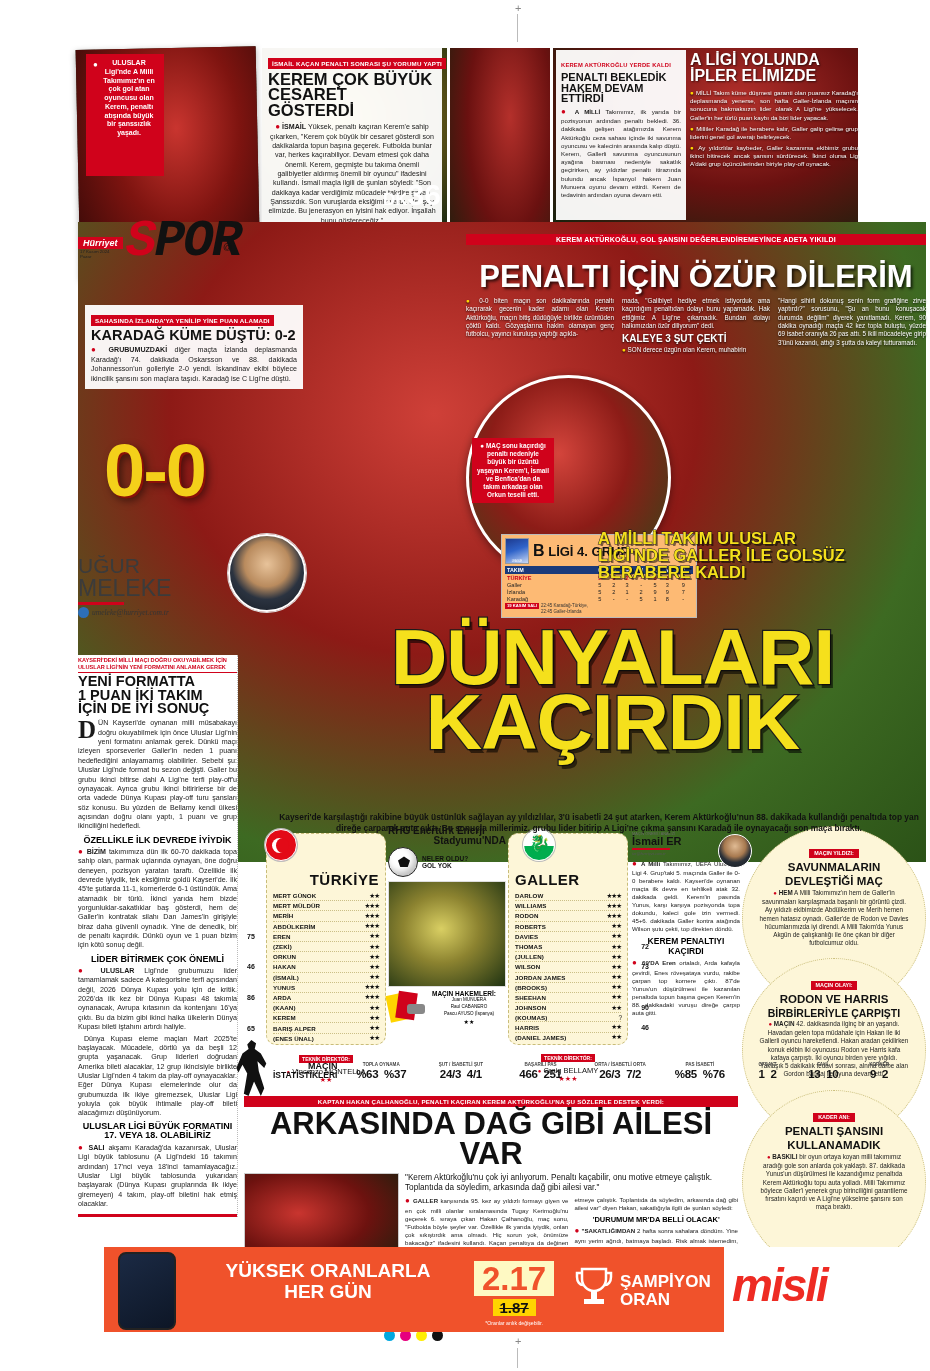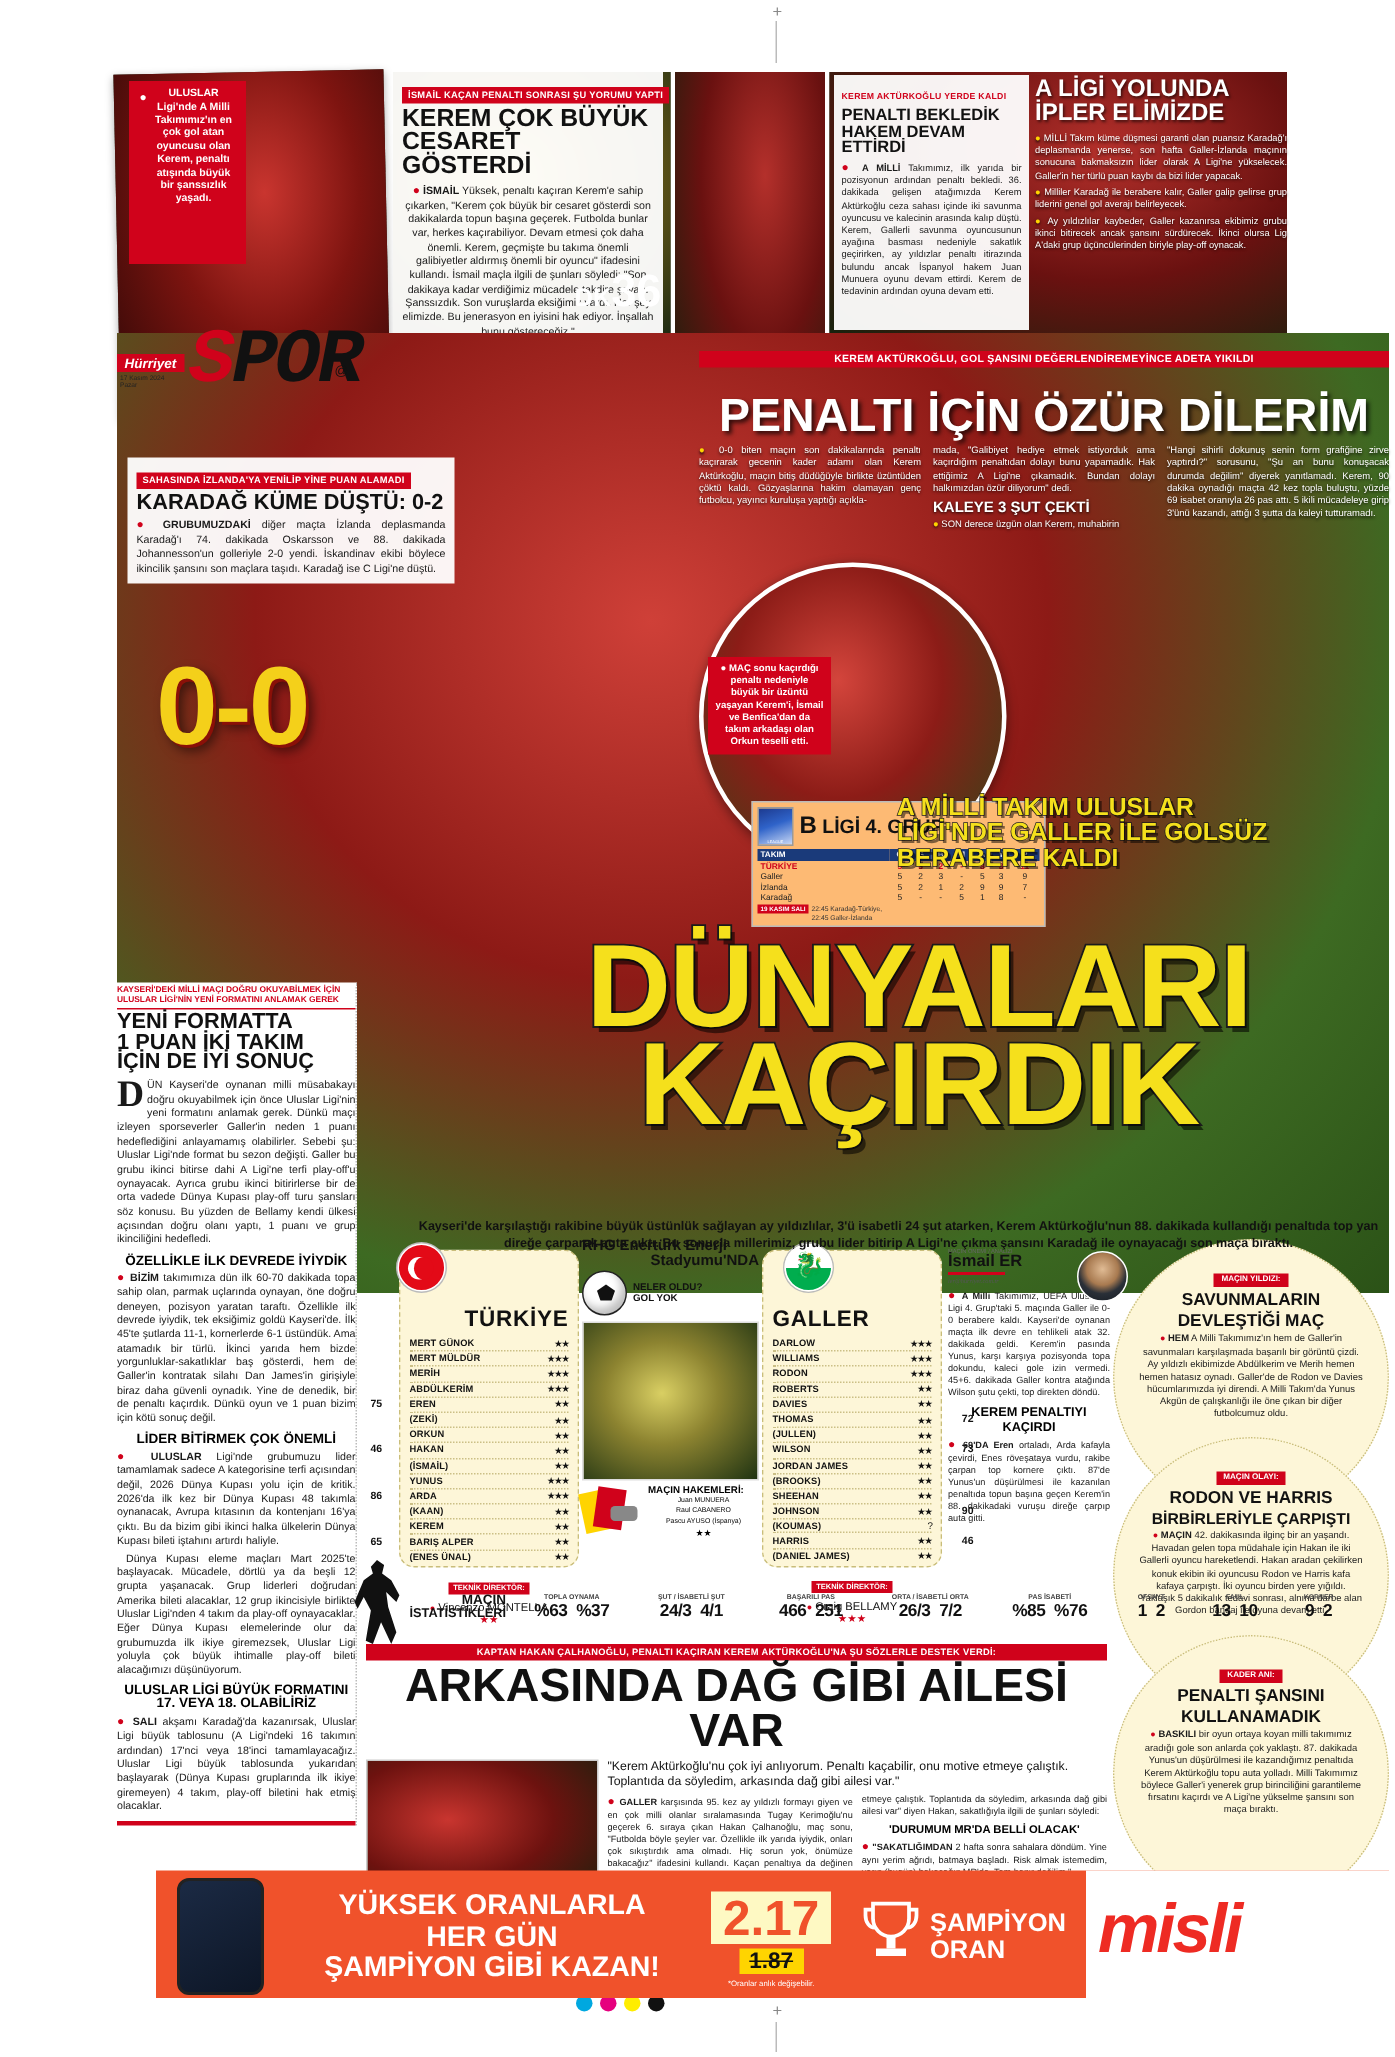--- a/index.html
+++ b/index.html
@@ -345,20 +345,30 @@
   </div>
 
   <div class="abs photo ph-console" style="left:466px;top:375px;width:205px;height:205px;border-radius:50%;border:3px solid #fff;box-shadow:0 2px 8px rgba(0,0,0,.45);"></div>
   <div class="abs" style="left:472px;top:438px;width:82px;background:#d0021b;color:#fff;padding:4px 5px;font-size:6.4px;line-height:1.28;text-align:center;font-weight:bold;">
     <span style="color:#fff;">●</span>
     <span>MAÇ sonu kaçırdığı penaltı nedeniyle büyük bir üzüntü yaşayan Kerem'i, İsmail ve Benfica'dan da takım arkadaşı olan Orkun teselli etti.</span>
   </div>
 
   <div class="abs" id="score">0-0</div>
 
+  <div class="abs" id="columnist">
+    <div class="col-photo"></div>
+    <div class="col-name">UĞUR</div>
+    <div class="col-name" style="font-size:23px;">MELEKE</div>
+    <div class="col-rule"></div>
+    <div style="display:flex;align-items:center;gap:3px;">
+      <span style="width:11px;height:11px;border-radius:50%;background:#2d6fb8;display:inline-block;"></span>
+      <span class="col-mail">umeleke@hurriyet.com.tr</span>
+    </div>
+  </div>
 
   <div class="abs" style="left:78px;top:655px;width:160px;background:#fff;padding:2px 0 0;border-right:1px dotted #bbb;">
     <div style="color:#d0021b;font-weight:bold;font-size:5.6px;line-height:1.22;">KAYSERİ'DEKİ MİLLİ MAÇI DOĞRU OKUYABİLMEK İÇİN</div>
     <div style="color:#d0021b;font-weight:bold;font-size:5.6px;line-height:1.22;border-bottom:1px solid #d0021b;padding-bottom:1px;">ULUSLAR LİGİ'NİN YENİ FORMATINI ANLAMAK GEREK</div>
     <div class="headline" style="font-size:14.5px;margin-top:2px;">YENİ FORMATTA</div>
     <div class="headline" style="font-size:14.5px;">1 PUAN İKİ TAKIM</div>
     <div class="headline" style="font-size:14.5px;">İÇİN DE İYİ SONUÇ</div>
     <div class="bodytext" style="margin-top:3px;">
       <span style="float:left;font-family:'Liberation Serif',serif;font-weight:bold;font-size:25px;line-height:.78;margin:1px 2px 0 0;">D</span>
       <span>ÜN Kayseri'de oynanan milli müsabakayı doğru okuyabilmek için önce Uluslar Ligi'nin yeni formatını anlamak gerek. Dünkü maçı izleyen sporseverler Galler'in neden 1 puanı hedeflediğini anlayamamış olabilirler. Sebebi şu: Uluslar Ligi'nde format bu sezon değişti. Galler bu grubu ikinci bitirse dahi A Ligi'ne terfi play-off'u oynayacak. Ayrıca grubu ikinci bitirirlerse bir de orta vadede Dünya Kupası play-off turu şansları söz konusu. Bu yüzden de Bellamy kendi ülkesi açısından doğru olanı yaptı, 1 puanı ve grup ikinciliğini hedefledi.</span>
@@ -780,21 +790,20 @@
         </div>
       </div>
     </div>
   </div>
 
   <div class="abs" id="ad">
     <div class="abs photo ph-phone" style="left:14px;top:5px;width:58px;height:78px;border-radius:8px;border:2px solid #222;"></div>
     <div class="abs ad-txt" style="left:86px;top:14px;width:276px;">
       <div>YÜKSEK ORANLARLA</div>
       <div>HER GÜN</div>
-      <div>ŞAMPİYON GİBİ KAZAN!</div>
     </div>
     <div class="abs" style="left:370px;top:14px;text-align:center;">
       <div class="ad-odds">2.17</div>
       <div style="margin-top:3px;"><span class="ad-odds2">1.87</span></div>
       <div class="ad-note" style="margin-top:3px;">*Oranlar anlık değişebilir.</div>
     </div>
     <div class="abs" style="left:470px;top:18px;width:40px;height:46px;">
       <svg viewBox="0 0 40 46" width="40" height="46">
           <path d="M8 4h24v10a12 12 0 0 1-24 0z" fill="none" stroke="#fff" stroke-width="2.5"></path>
           <path d="M8 8H3v4c0 5 3 8 6 8M32 8h5v4c0 5-3 8-6 8" fill="none" stroke="#fff" stroke-width="2.5"></path>

